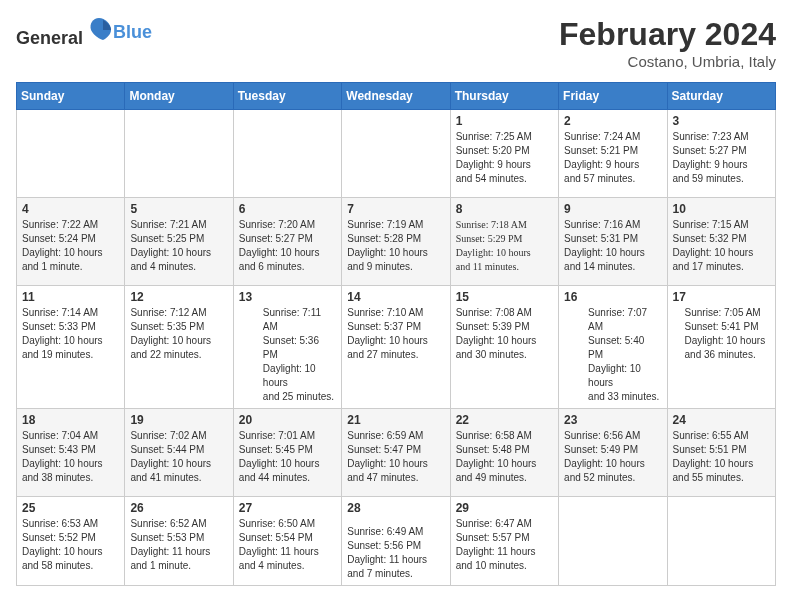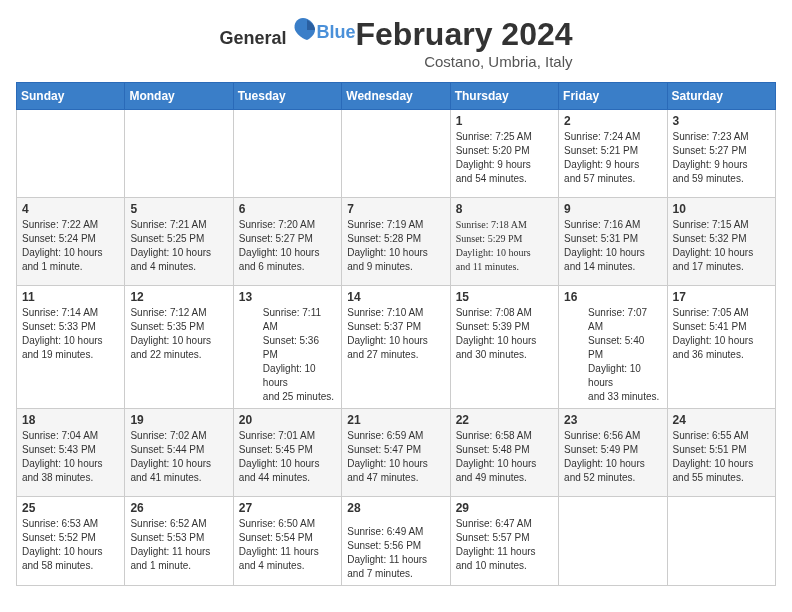--- a/index.html
+++ b/index.html
@@ -5,21 +5,21 @@
     * { box-sizing: border-box; margin: 0; padding: 0; }
     body {
       font-family: Arial, sans-serif;
       background: #fff;
       width: 792px;
       min-height: 612px;
       padding: 16px;
     }
     .header {
       display: flex;
-      justify-content: center;
+      justify-content: space-between;
       align-items: flex-start;
       margin-bottom: 12px;
     }
     .logo {
       display: flex;
       align-items: center;
     }
     .logo-text-general {
       font-size: 18px;
       font-weight: bold;
@@ -238,21 +238,21 @@
         </td>
         <td>
           <span class="day-num">16</span>
           <div class="cell-content" style="white-space: pre-wrap; margin-left: 24px;">Sunrise: 7:07 AM
 Sunset: 5:40 PM
 Daylight: 10 hours
 and 33 minutes.</div>
         </td>
         <td>
           <span class="day-num">17</span>
-          <div class="cell-content" style="white-space: pre-wrap;">Sunrise: 7:05 AM
+          <div class="cell-content" style="white-space: pre-wrap; margin-left: 12px;">Sunrise: 7:05 AM
 Sunset: 5:41 PM
 Daylight: 10 hours
 and 36 minutes.</div>
         </td>
       </tr>
       <tr>
         <td>
           <span class="day-num">18</span>
           <div class="cell-content" style="white-space: pre-wrap;">Sunrise: 7:04 AM
 Sunset: 5:43 PM

